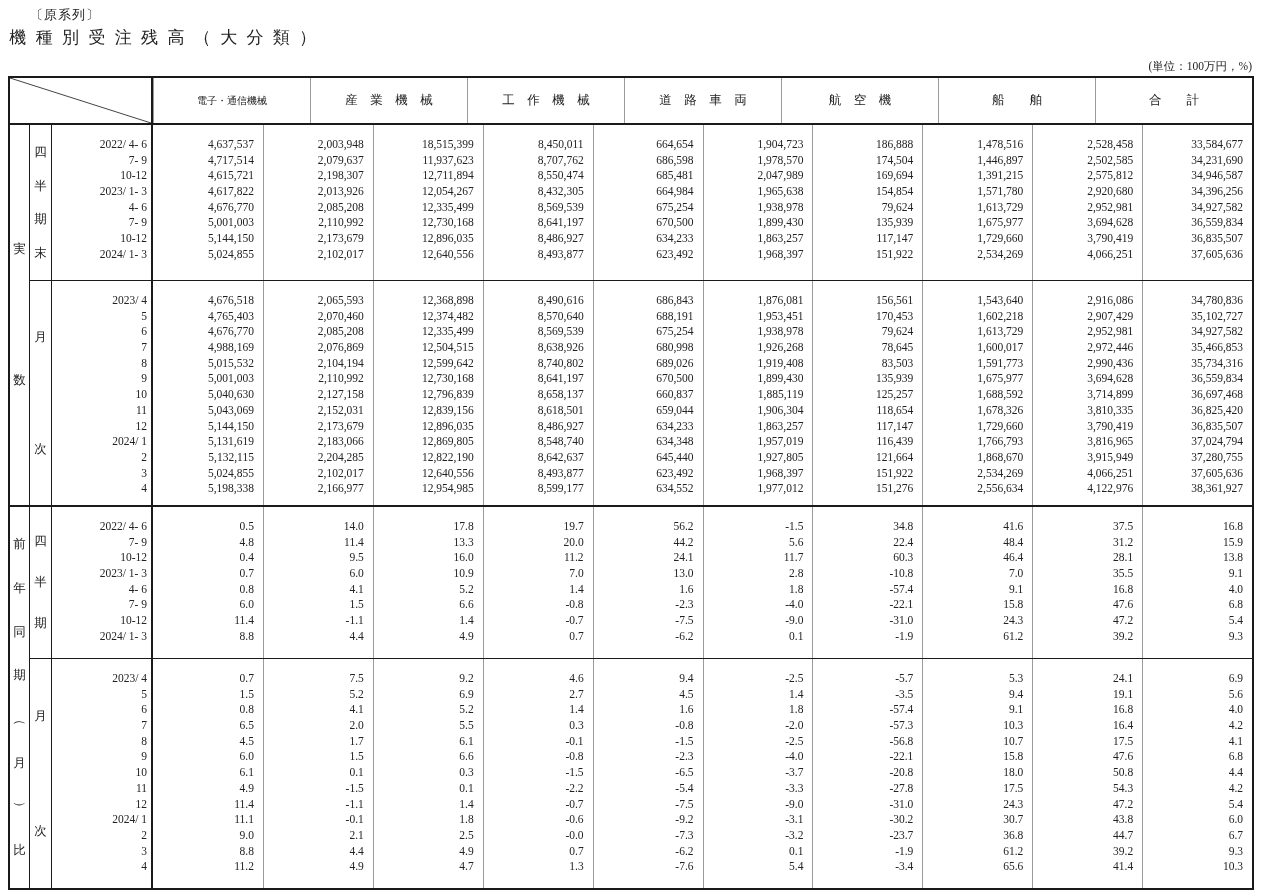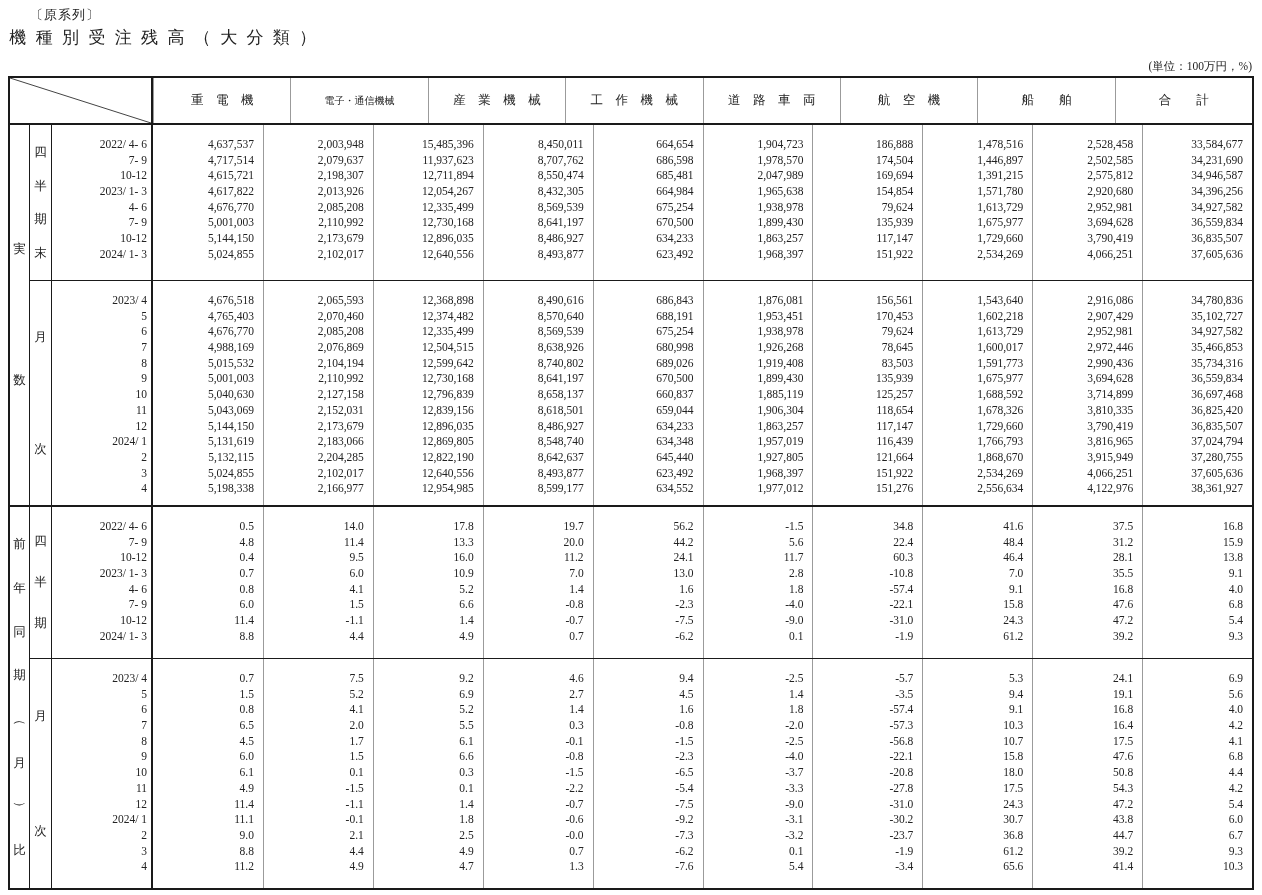--- a/index.html
+++ b/index.html
@@ -61,21 +61,20 @@
 <div class="unit-note">(単位：100万円，%)</div>
 
 <div class="table">
   <div class="thead">
     <div class="corner">
       <svg viewBox="0 0 100 100" preserveAspectRatio="none">
         <line x1="0" y1="0" x2="100" y2="100" stroke="#444" stroke-width="1" vector-effect="non-scaling-stroke"></line>
       </svg>
     </div>
 
-      <div class="hcell">重　電　機</div>
       <div class="hcell small">電子・通信機械</div>
       <div class="hcell">産　業　機　械</div>
       <div class="hcell">工　作　機　械</div>
       <div class="hcell">道　路　車　両</div>
       <div class="hcell">航　空　機</div>
       <div class="hcell">船　　舶</div>
       <div class="hcell">合　　計</div>
     </div>
   <div id="tbody">
       <div class="section">
@@ -99,21 +98,21 @@
               <div class="vline" style="left: calc(40% + 60.6px);"></div>
               <div class="vline" style="left: calc(50% + 50.5px);"></div>
               <div class="vline" style="left: calc(60% + 40.4px);"></div>
               <div class="vline" style="left: calc(70% + 30.3px);"></div>
               <div class="vline" style="left: calc(80% + 20.2px);"></div>
               <div class="vline" style="left: calc(90% + 10.1px);"></div>
               <div class="row">
                 <div class="period">2022/ 4- 6</div>
                 <div class="val">4,637,537</div>
                 <div class="val">2,003,948</div>
-                <div class="val">15,485,396</div>
+                <div class="val">18,515,399</div>
                 <div class="val">8,450,011</div>
                 <div class="val">664,654</div>
                 <div class="val">1,904,723</div>
                 <div class="val">186,888</div>
                 <div class="val">1,478,516</div>
                 <div class="val">2,528,458</div>
                 <div class="val">33,584,677</div>
               </div>
               <div class="row">
                 <div class="period">7- 9</div>

